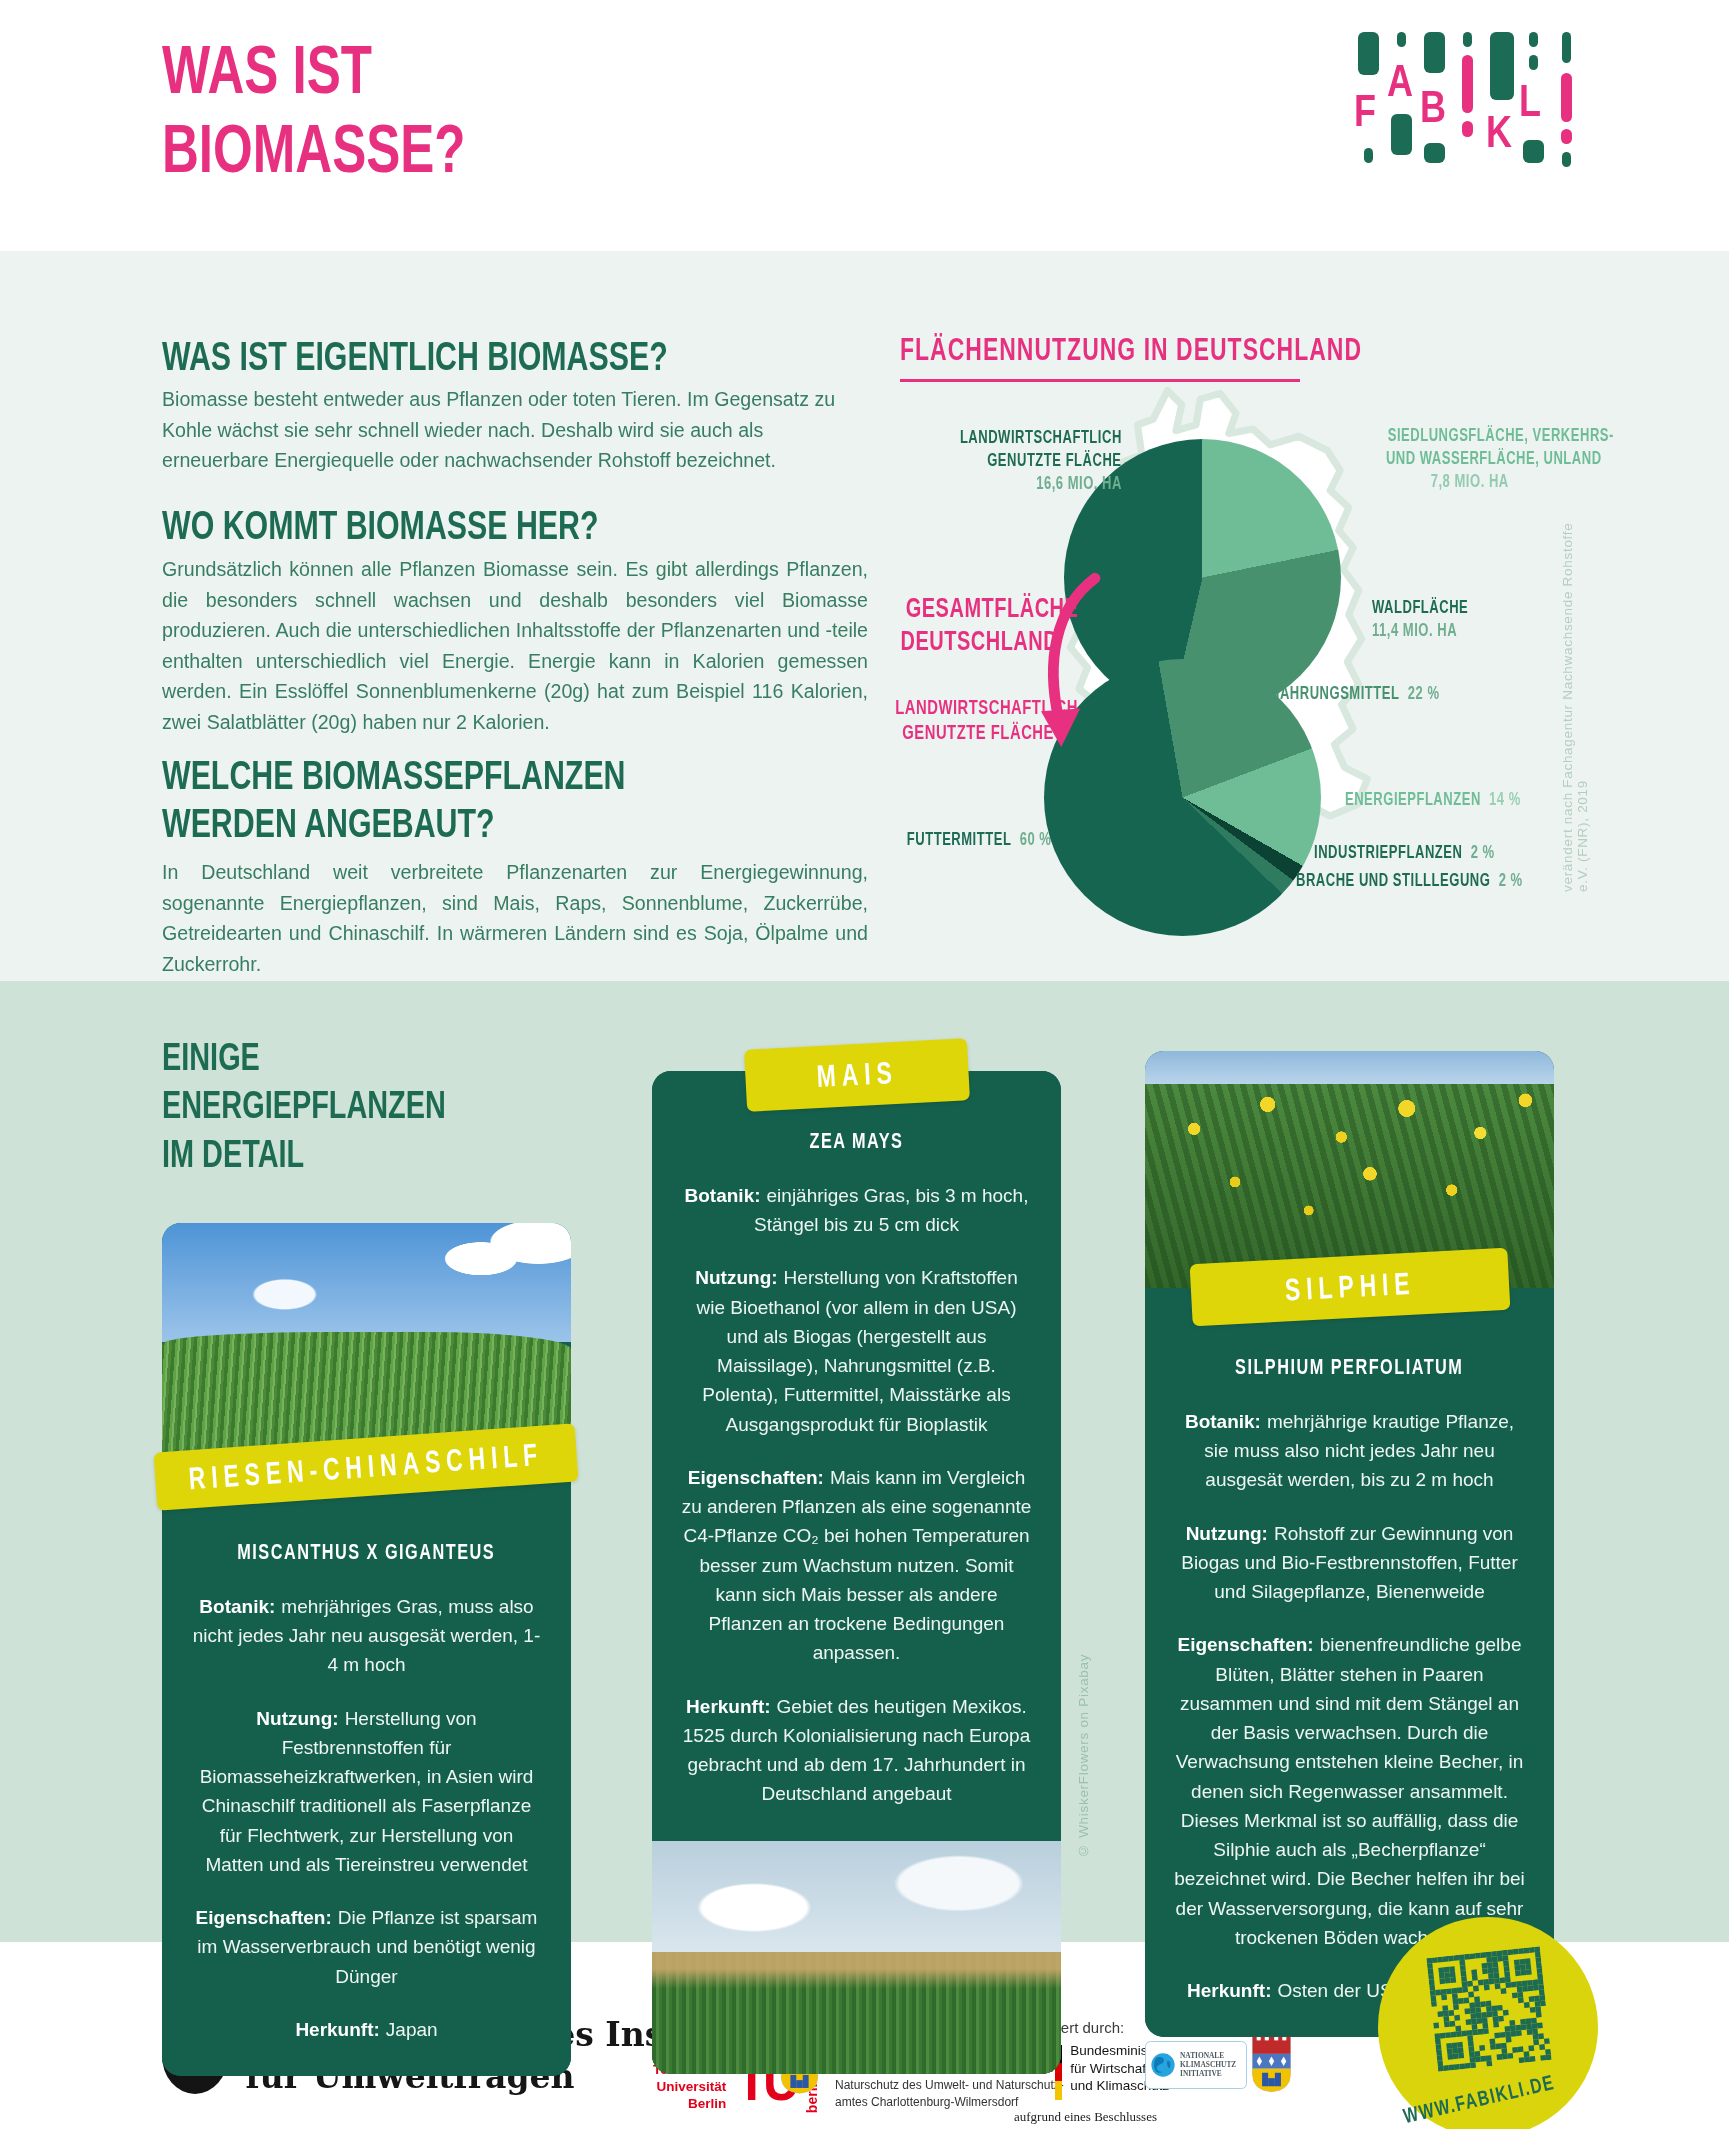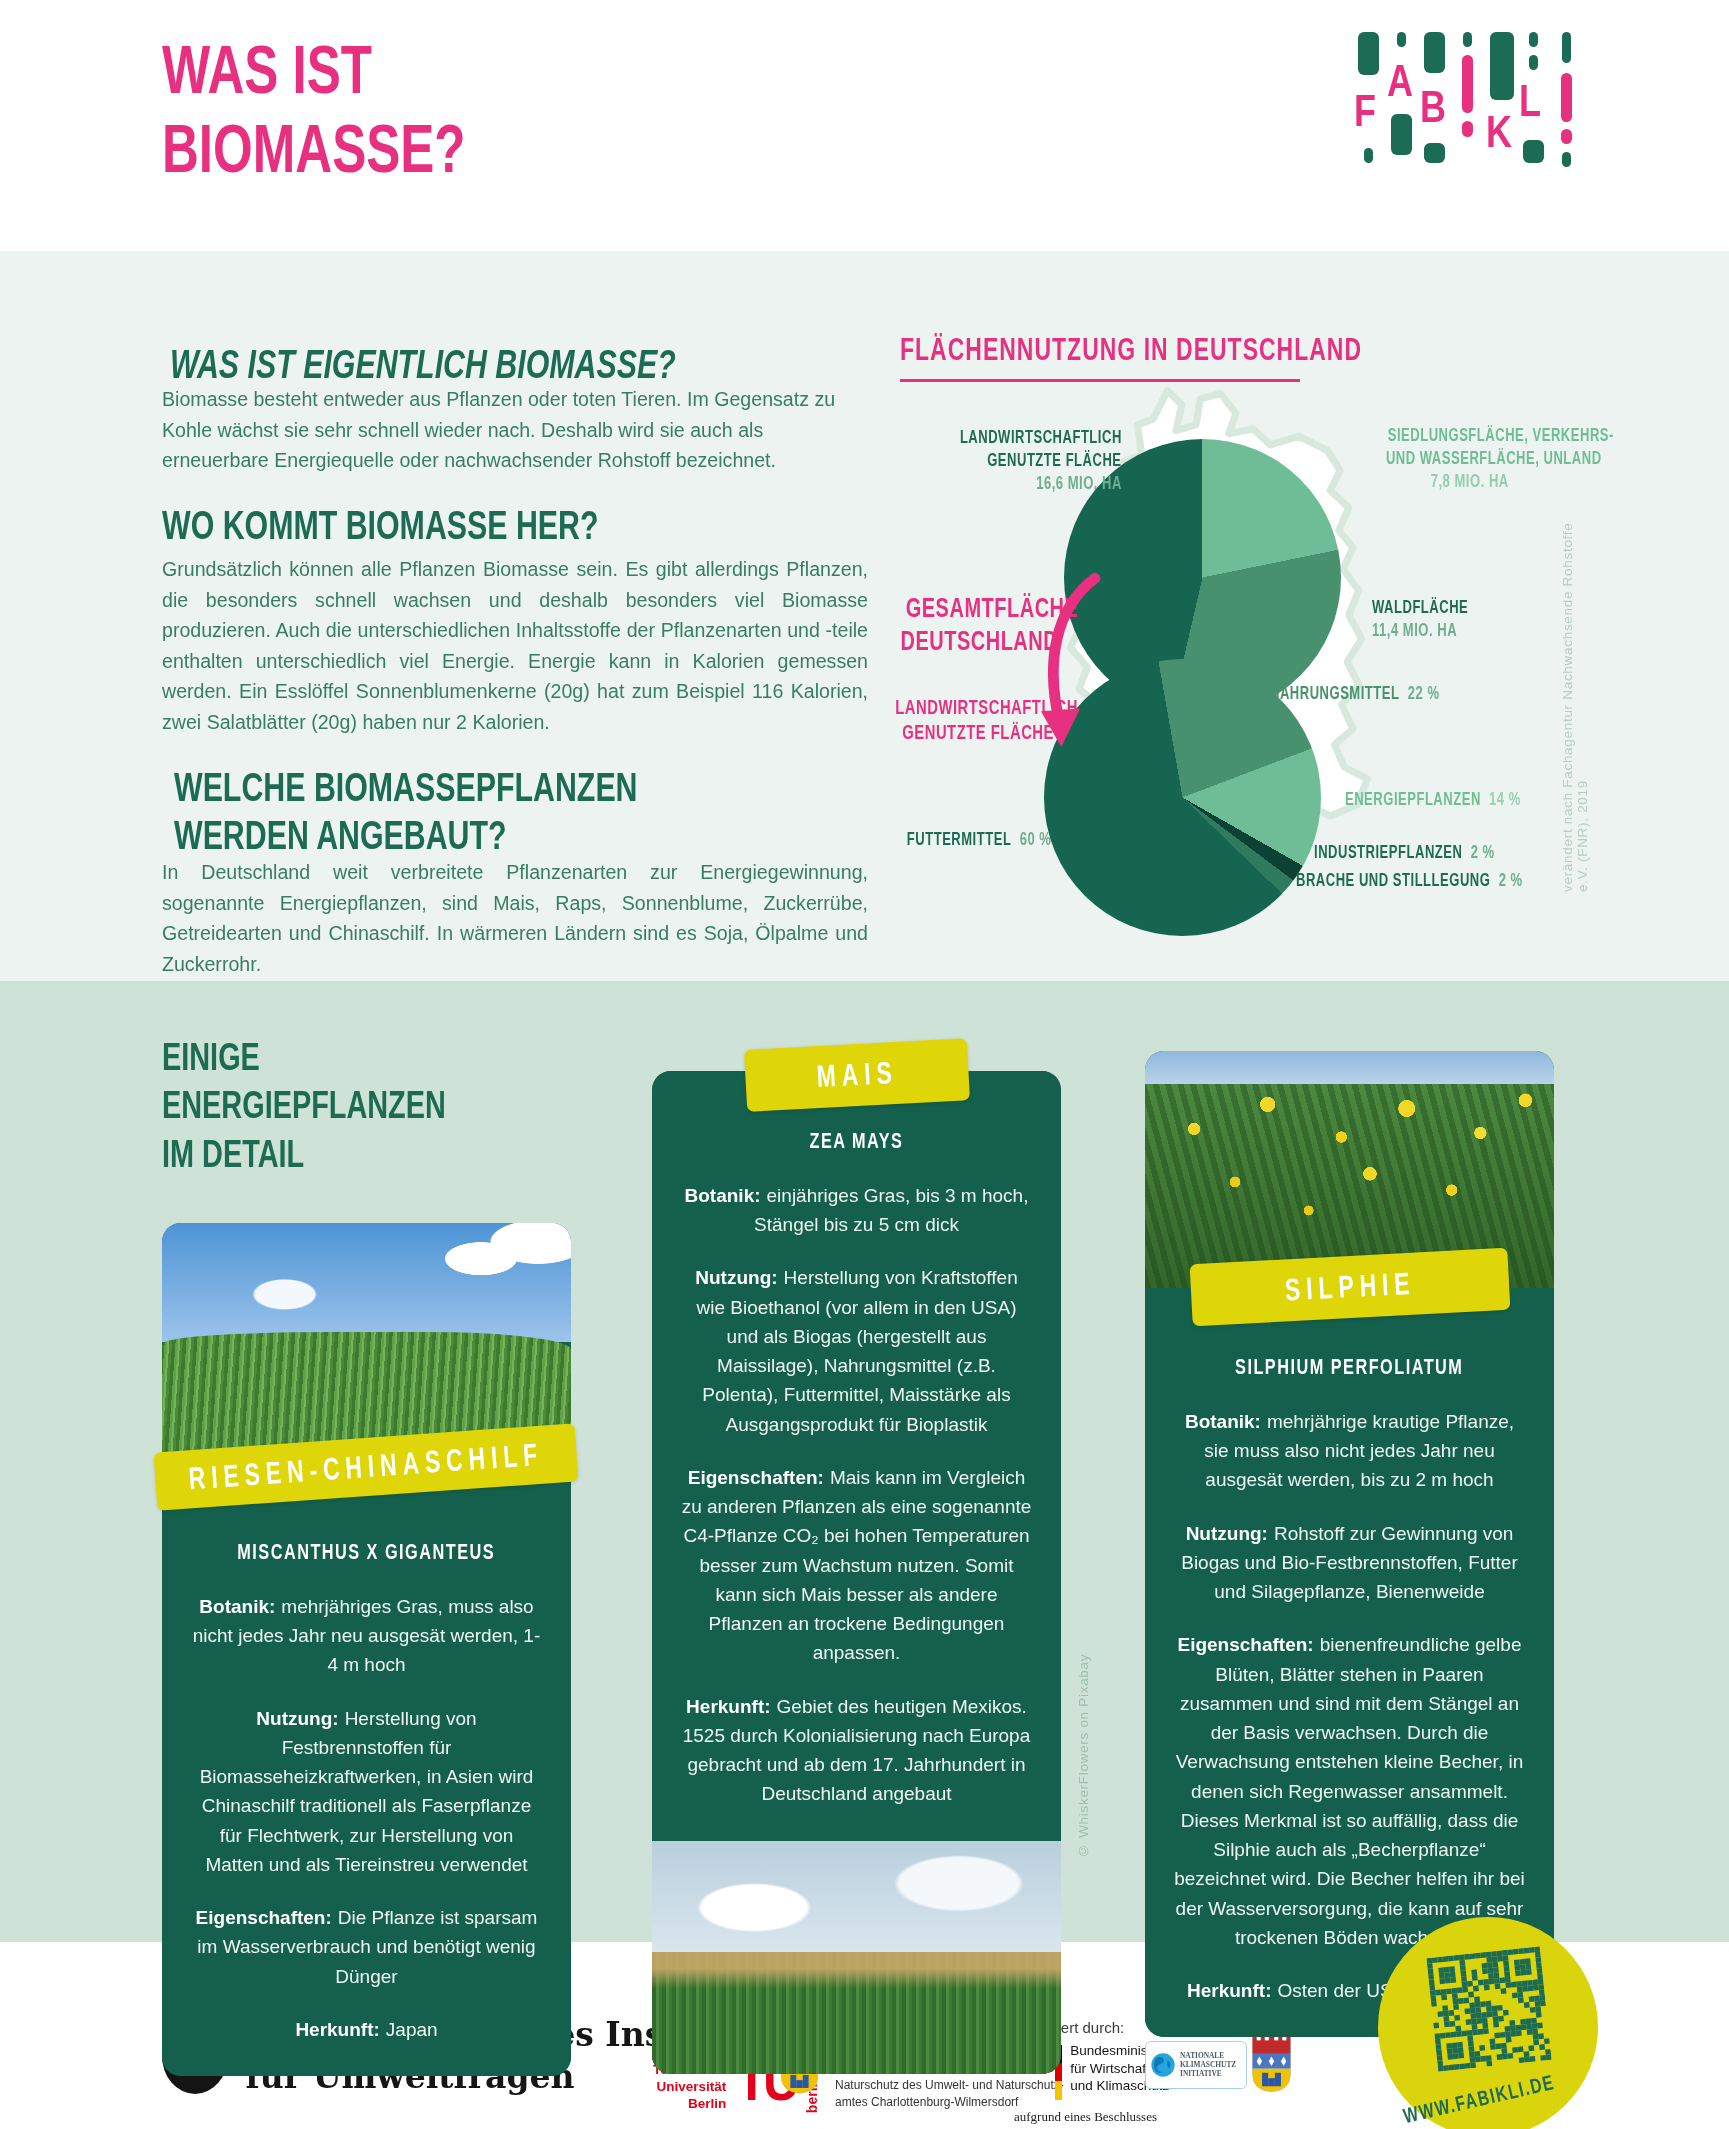--- a/index.html
+++ b/index.html
@@ -174,29 +174,29 @@
         <div class="gb gb3"></div>
       </div>
     <div class="logo-col c7">
         <div class="gb gb1"></div>
         <div class="pb pb1"></div>
         <div class="pb pb2"></div>
         <div class="gb gb2"></div>
       </div>
   </div>
 
-  <h2 class="abs h2" style="left:162px;top:332px;margin:8px;font-style:italic;">
+  <h2 class="abs h2" style="left:162px;top:332px;margin:0;">
     <span class="cond">WAS IST EIGENTLICH BIOMASSE?</span></h2>
   <p class="abs p" style="left:162px;top:384px;margin:0;">Biomasse besteht entweder aus Pflanzen oder toten Tieren. Im Gegensatz zu Kohle wächst sie sehr schnell wieder nach. Deshalb wird sie auch als erneuerbare Energiequelle oder nachwachsender Rohstoff bezeichnet.</p>
 
   <h2 class="abs h2" style="left:162px;top:501px;margin:0;">
     <span class="cond">WO KOMMT BIOMASSE HER?</span></h2>
   <p class="abs p just" style="left:162px;top:554px;margin:0;">Grundsätzlich können alle Pflanzen Biomasse sein. Es gibt allerdings Pflanzen, die besonders schnell wachsen und deshalb besonders viel Biomasse produzieren. Auch die unterschiedlichen Inhaltsstoffe der Pflanzenarten und -teile enthalten unterschiedlich viel Energie. Energie kann in Kalorien gemessen werden. Ein Esslöffel Sonnenblumenkerne (20g) hat zum Beispiel 116 Kalorien, zwei Salatblätter (20g) haben nur 2 Kalorien.</p>
 
-  <h2 class="abs h2" style="left:162px;top:751px;margin:12px;">
+  <h2 class="abs h2" style="left:162px;top:751px;margin:0;">
     <div><span class="cond">WELCHE BIOMASSEPFLANZEN</span></div>
     <div><span class="cond">WERDEN ANGEBAUT?</span></div>
     </h2>
   <p class="abs p just" style="left:162px;top:857px;margin:0;">In Deutschland weit verbreitete Pflanzenarten zur Energiegewinnung, sogenannte Energiepflanzen, sind Mais, Raps, Sonnenblume, Zuckerrübe, Getreidearten und Chinaschilf. In wärmeren Ländern sind es Soja, Ölpalme und Zuckerrohr.</p>
 
   <h2 class="abs chart-head" style="margin:0;">
     <span class="cond">FLÄCHENNUTZUNG IN DEUTSCHLAND</span></h2>
 
   <svg class="abs map-svg" width="514" height="571" viewBox="0 0 360 400">
     <path d="M160,6 L170,16 L166,34 L180,30 L183,12 L197,8 L208,22 L203,36 L220,33 L232,44 L252,38 L272,48 L281,62 L274,76 L287,88 L280,104 L290,116 L283,131 L294,146 L287,163 L296,180 L286,196 L294,212 L282,226 L290,243 L277,254 L284,270 L300,278 L293,296 L274,304 L258,296 L243,309 L225,303 L210,314 L193,306 L176,316 L160,308 L147,318 L131,308 L122,292 L128,278 L114,267 L120,252 L106,240 L112,226 L98,215 L104,200 L92,186 L99,172 L87,158 L94,144 L106,138 L100,122 L113,115 L108,100 L121,94 L118,78 L132,73 L129,56 L142,51 L139,30 L150,26 Z" fill="#ffffff" stroke="#d8e8df" stroke-width="5" stroke-linejoin="round"></path>

